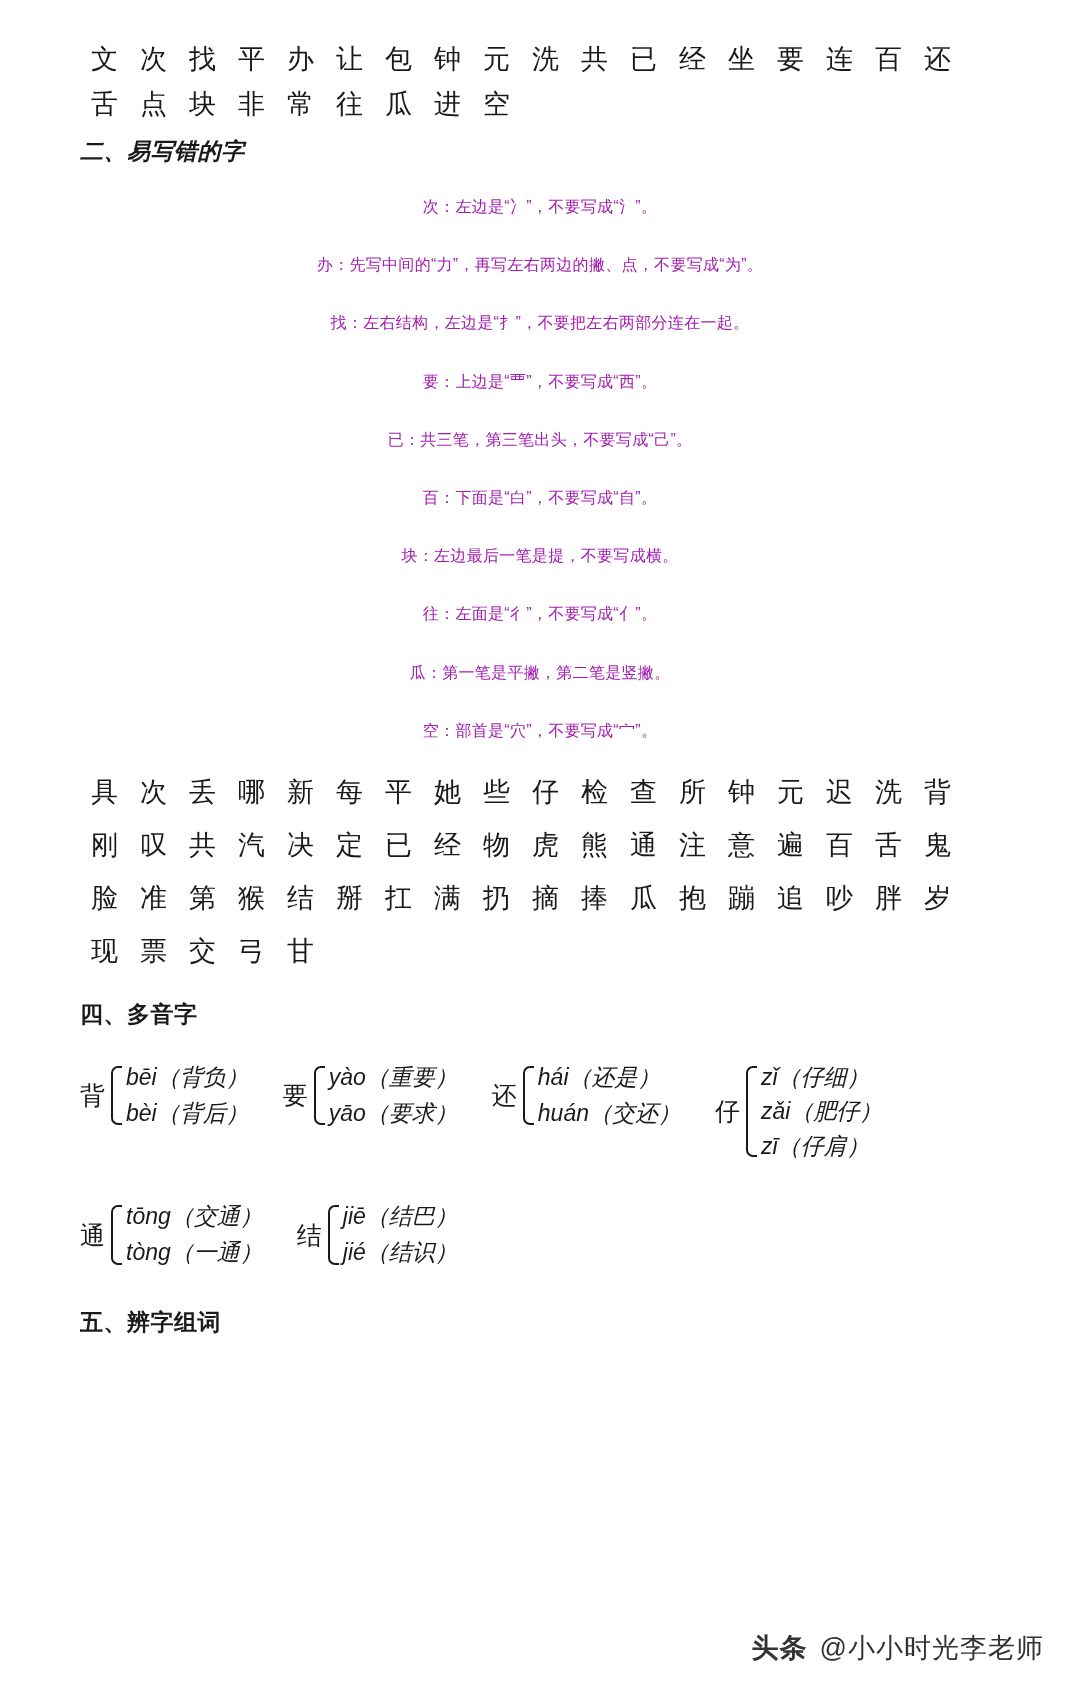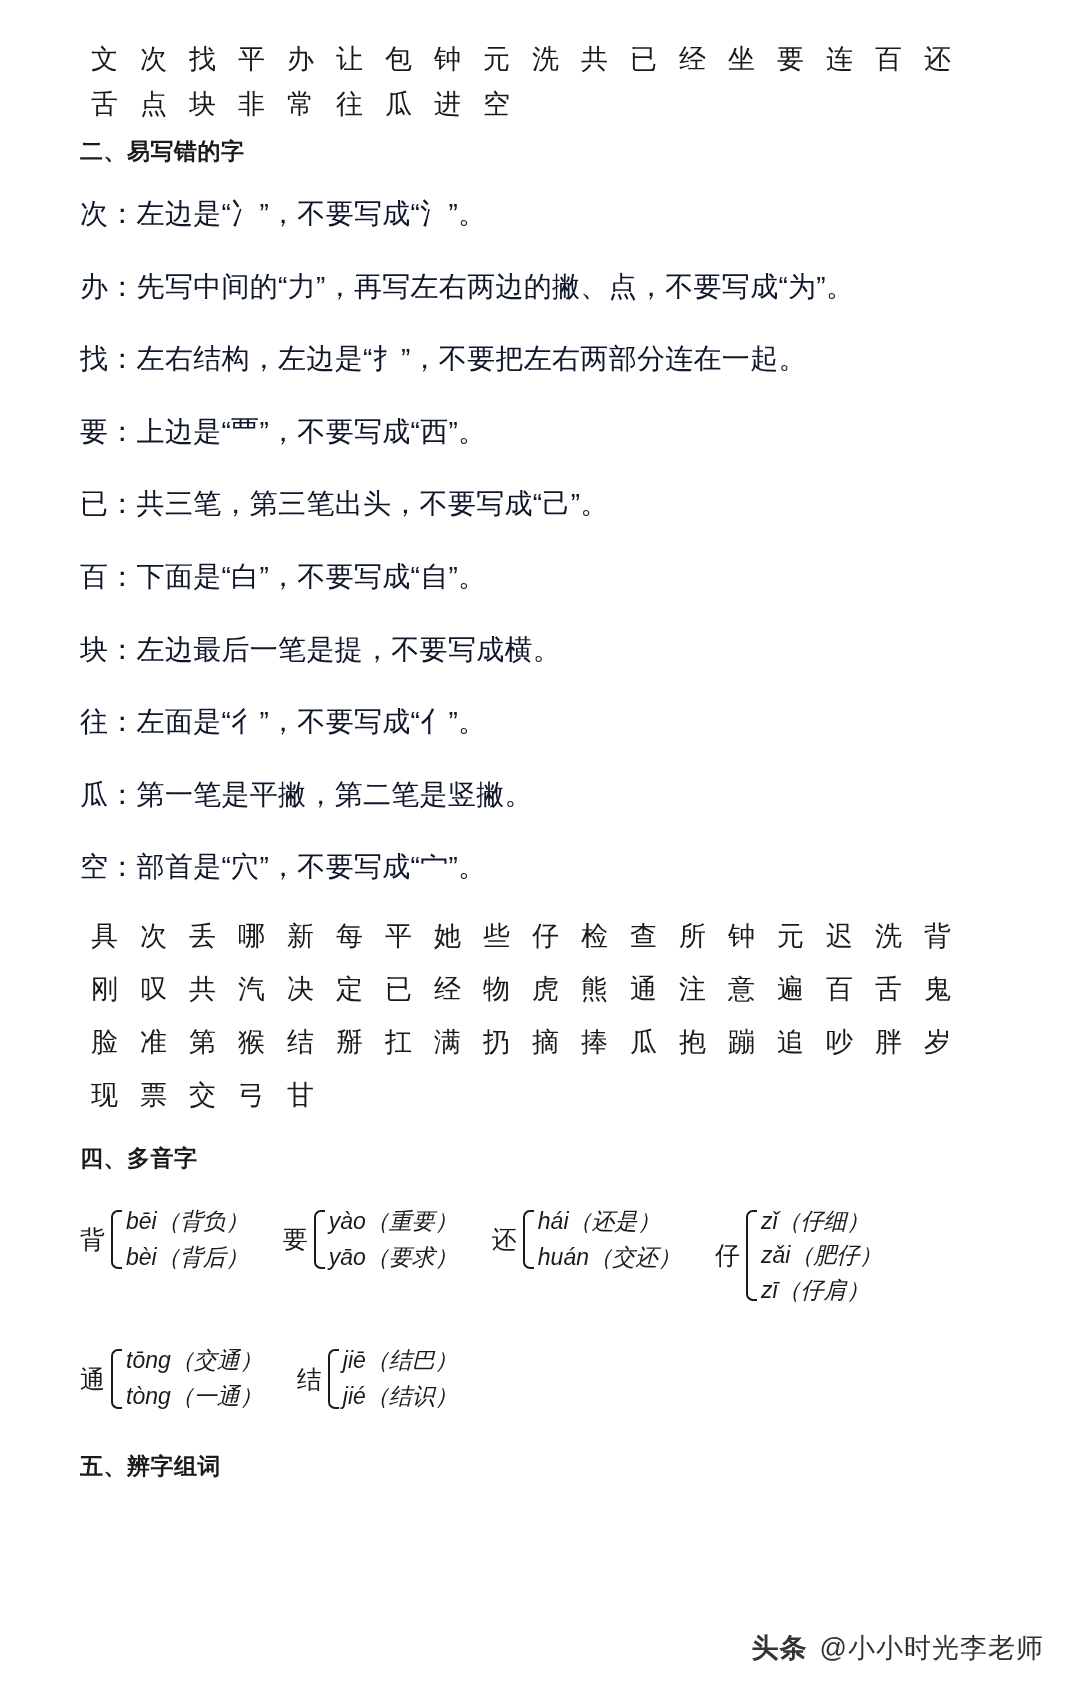--- a/index.html
+++ b/index.html
@@ -44,29 +44,30 @@
   .char-block.tight .char-row { margin-bottom: 26px; }
 
   
   .section-head {
     font-size: 23px;
     font-weight: 700;
     color: #1a1a1a;
     margin: 34px 0 30px 0;
     letter-spacing: 0.5px;
   }
-  .section-head.first { margin-top: 11px; }
+  .section-head.first { margin-top: 11px; font-style: italic; }
 
   
   .note-line {
-    font-size: 28px;
+    font-size: 16px;
     line-height: 1.2;
-    color: #0f172a;
+    color: #a21caf;
     margin: 0 0 39px 0;
     letter-spacing: 0.3px;
+    text-align: center;
   }
 
   
   .poly-block {
     margin-top: 26px;
   }
   .poly-row {
     display: flex;
     align-items: flex-start;
     margin-bottom: 36px;

